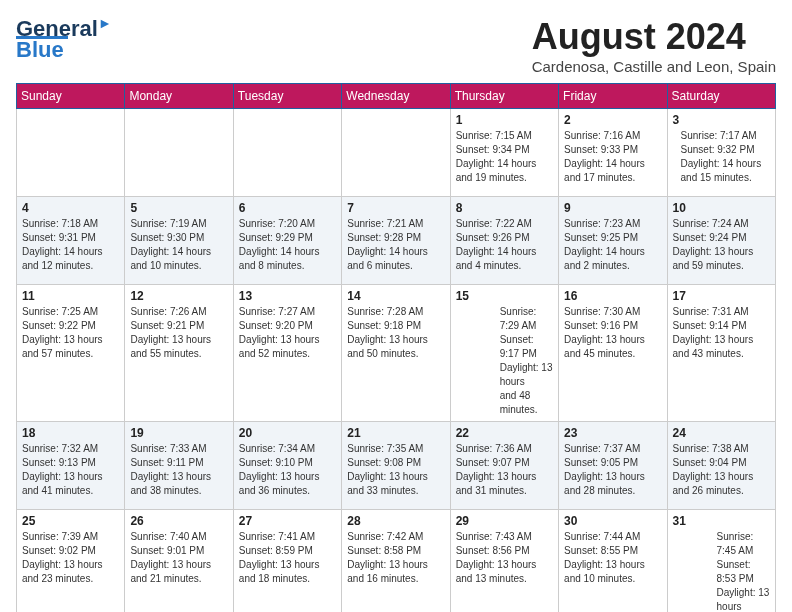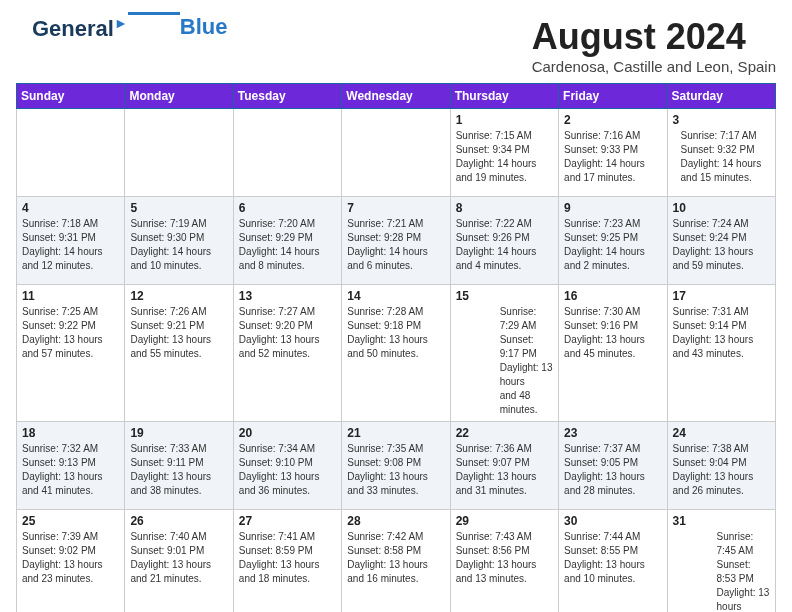--- a/index.html
+++ b/index.html
@@ -11,23 +11,22 @@
       padding: 16px;
     }
     .header {
       display: flex;
       justify-content: space-between;
       align-items: flex-start;
       margin-bottom: 8px;
     }
     .logo {
       display: flex;
-      flex-direction: row;
+      flex-direction: column;
       align-items: flex-start;
-      margin-left: 16px;
     }
     .logo-text {
       font-size: 22px;
       font-weight: bold;
       color: #1a3a5c;
       line-height: 1;
     }
     .title-block {
       text-align: left;
     }
@@ -40,24 +39,24 @@
       font-size: 15px;
       color: #444;
       font-weight: normal;
     }
     table {
       width: 100%;
       border-collapse: collapse;
       table-layout: fixed;
     }
     thead tr th {
-      background: #6d28d9;
+      background: #be185d;
       color: #fff;
       font-size: 12px;
-      font-weight: bold;
+      font-weight: normal;
       padding: 5px 4px;
       text-align: left;
       border: 1px solid #2060a0;
     }
     tbody tr td {
       border: 1px solid #ccc;
       vertical-align: top;
       padding: 4px 5px;
       font-size: 10.5px;
       color: #222;

